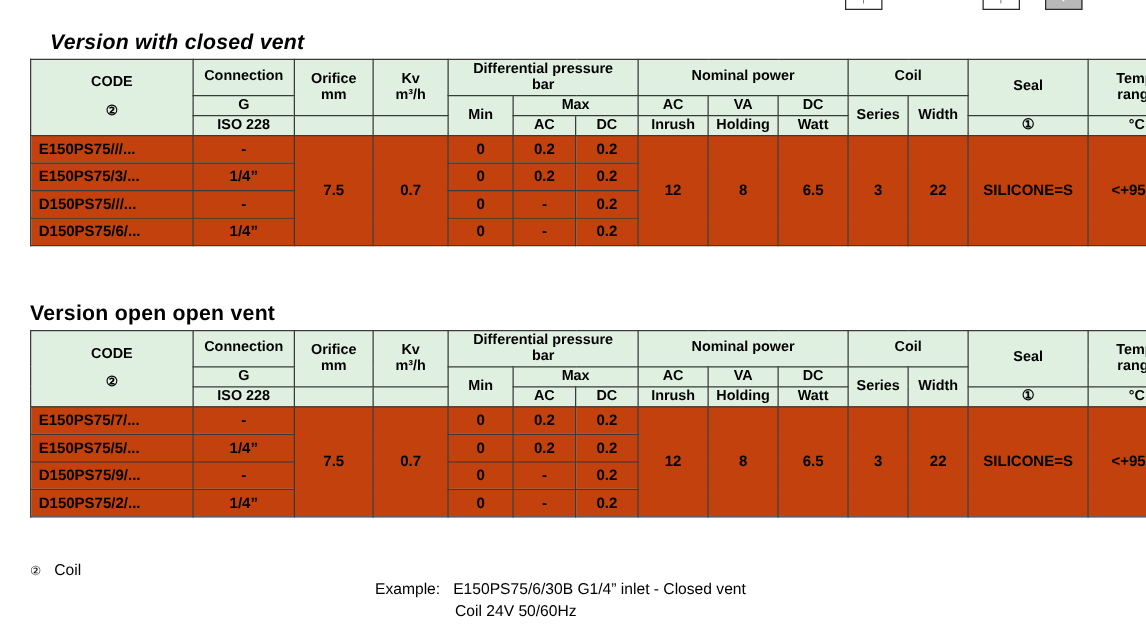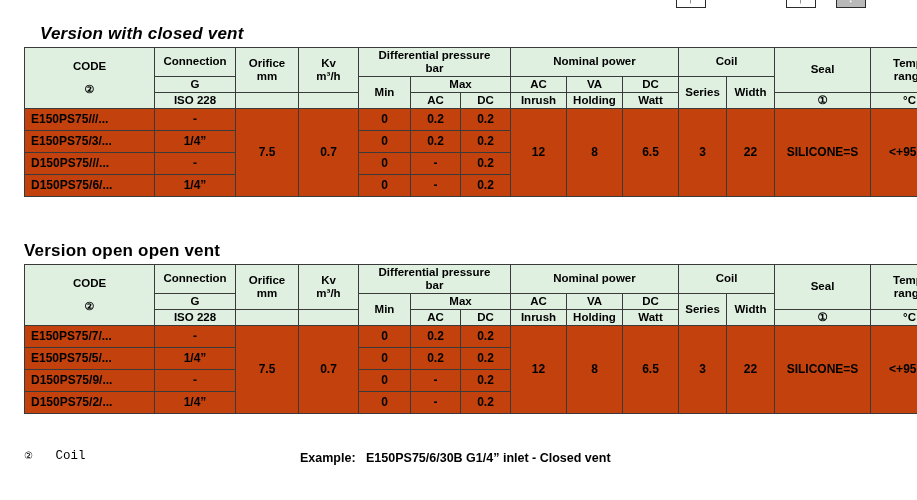--- a/index.html
+++ b/index.html
@@ -99,27 +99,26 @@
     left: 24px;
     top: 449px;
     width: 872px;
     font-size: 12.5px;
   }
   .footer .coil-note {
     position: absolute;
     left: 0;
     top: 0;
     font-weight: normal;
-    font-family: Liberation Mono, monospace;
   }
   .footer .example {
     position: absolute;
     left: 276px;
-    top: 0;
-    font-weight: bold;
+    top: 13px;
+    font-weight: normal;
     line-height: 1.45;
   }
   .small-sup { font-size: 10px; }
   .nw { white-space: nowrap; }
 </style>
 </head>
 <body>
 
 <div class="page">
 
@@ -353,16 +352,17 @@
   </table>
 
   <div class="footer">
     <div class="coil-note">
       <span class="small-sup">②</span>
       &nbsp;&nbsp;<span>Coil</span>
     </div>
     <div class="example">
       <span>Example:</span>
       &nbsp;&nbsp;<span>E150PS75/6/30B  G1/4” inlet  - Closed vent</span>
+      <div style="padding-left:64px;"><span>Coil 24V 50/60Hz</span></div>
     </div>
   </div>
 
 </div>
 
 </body></html>

